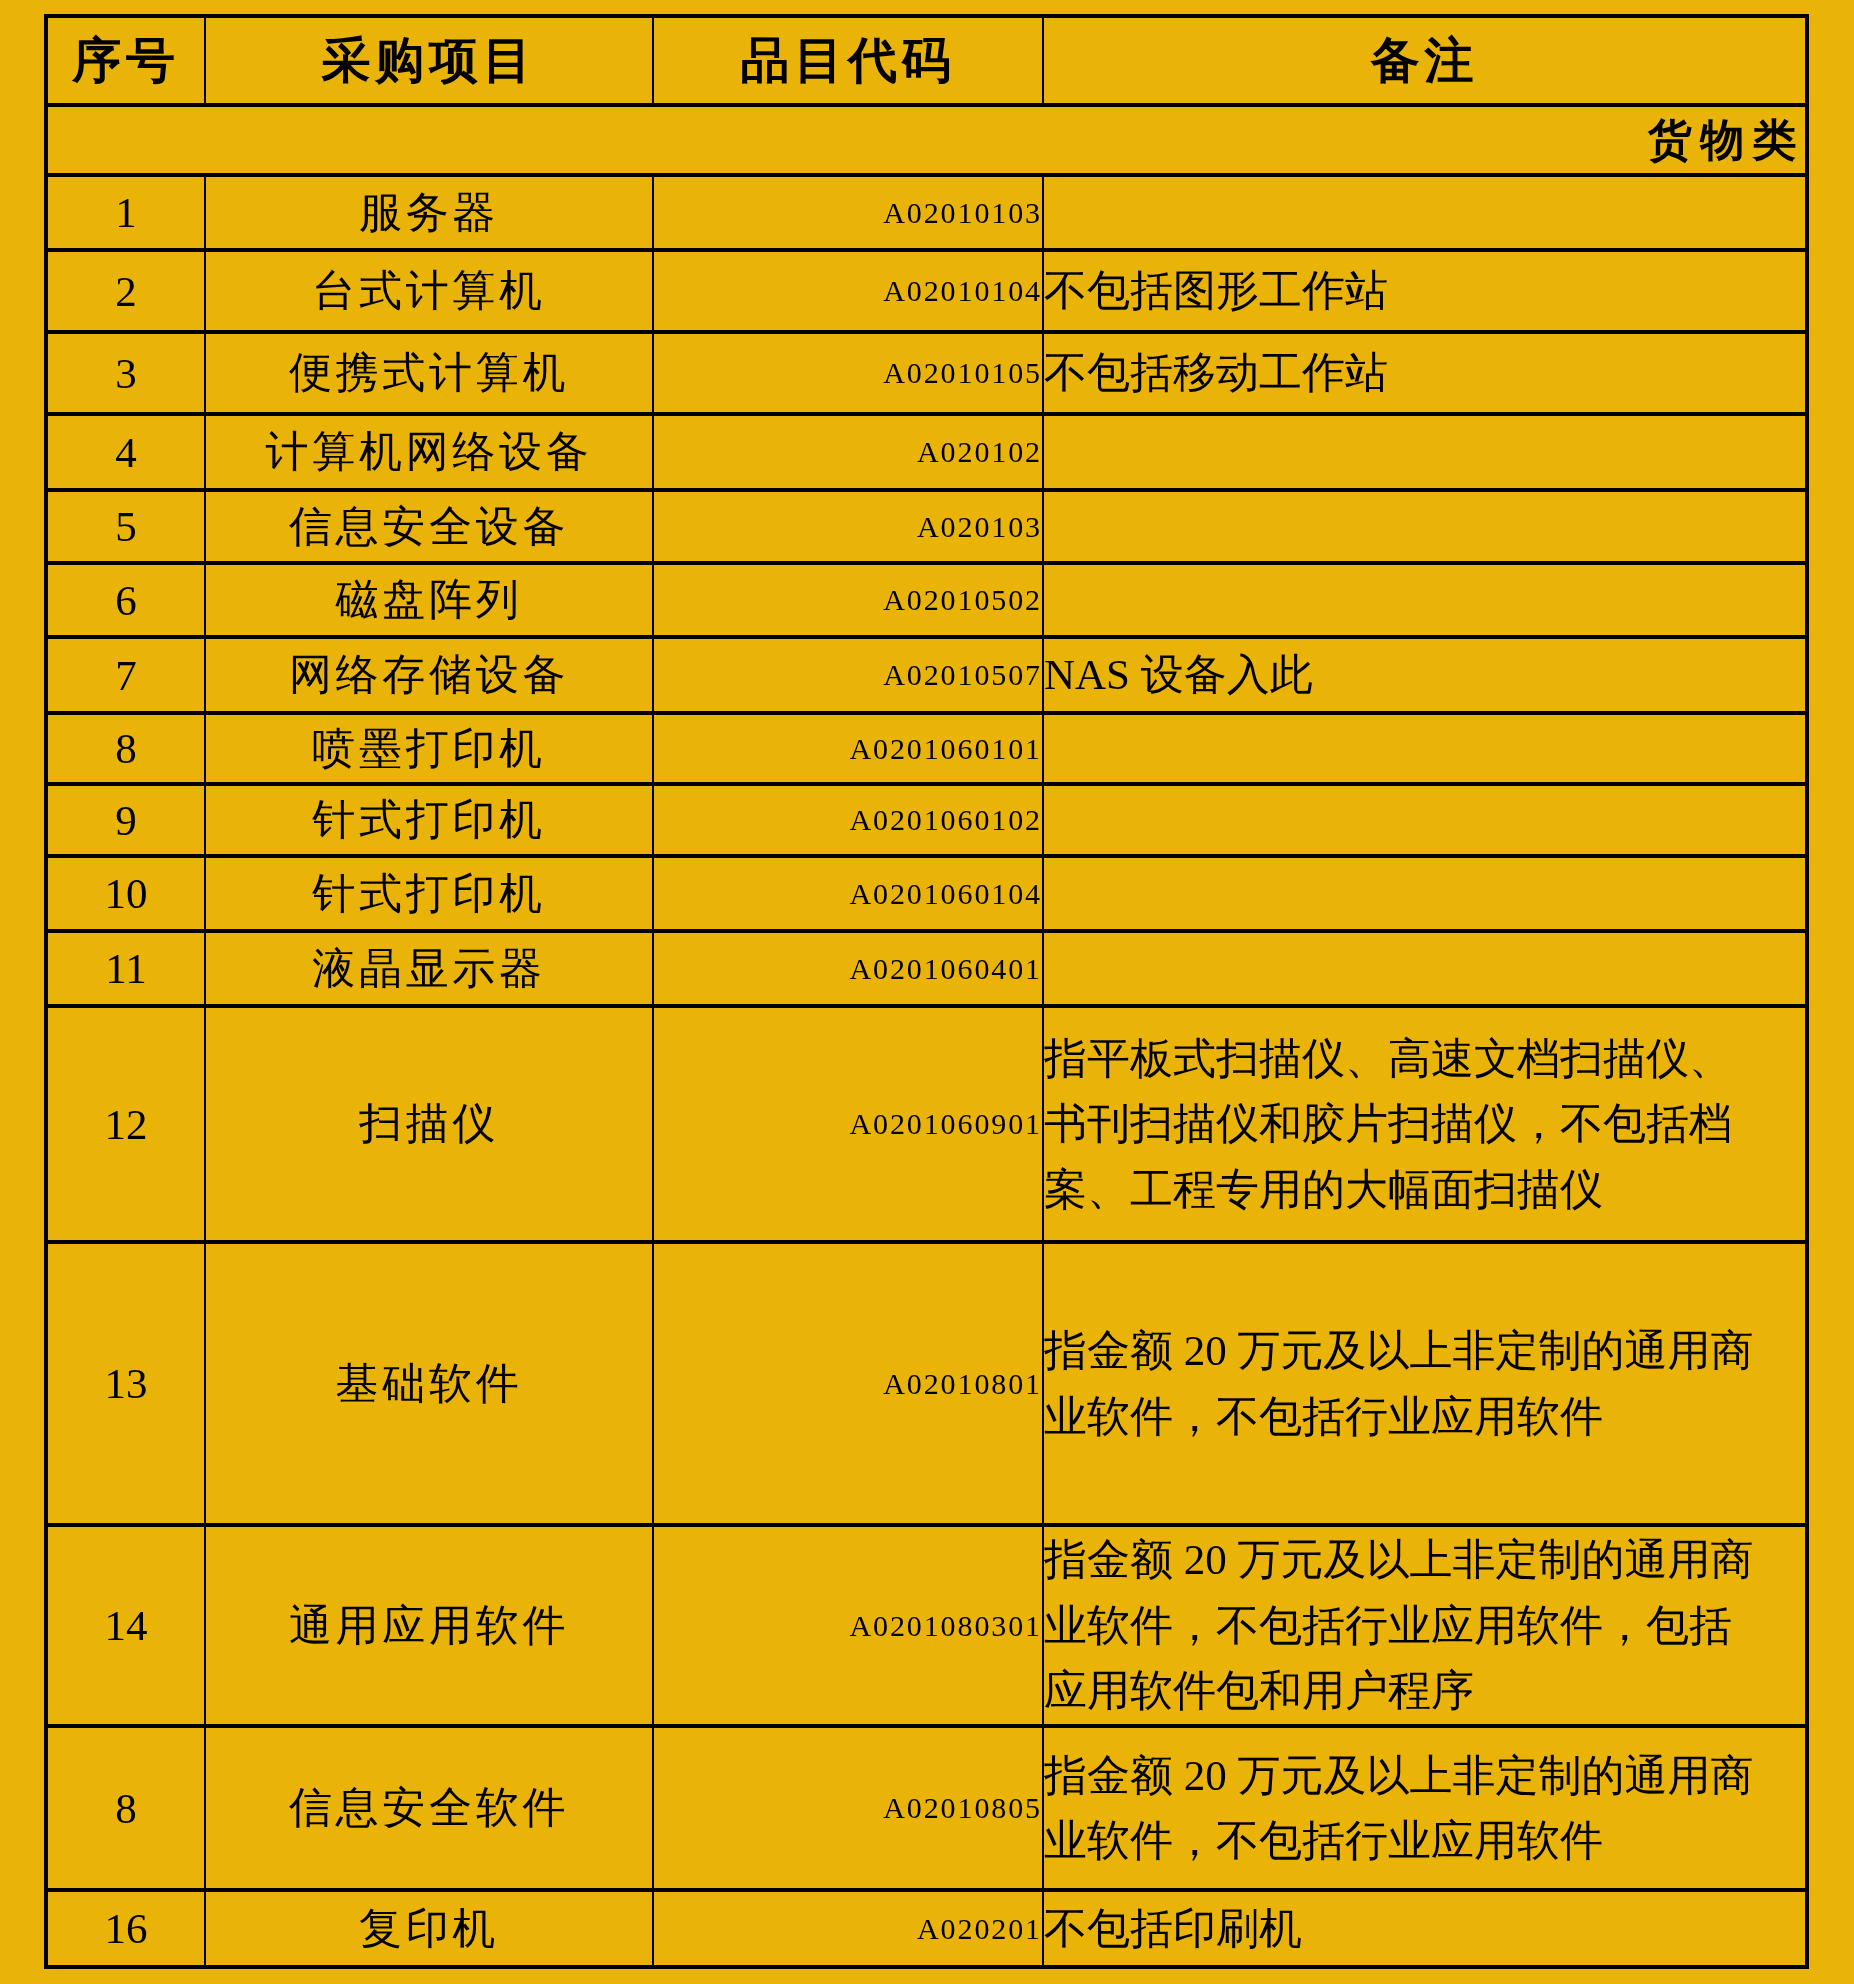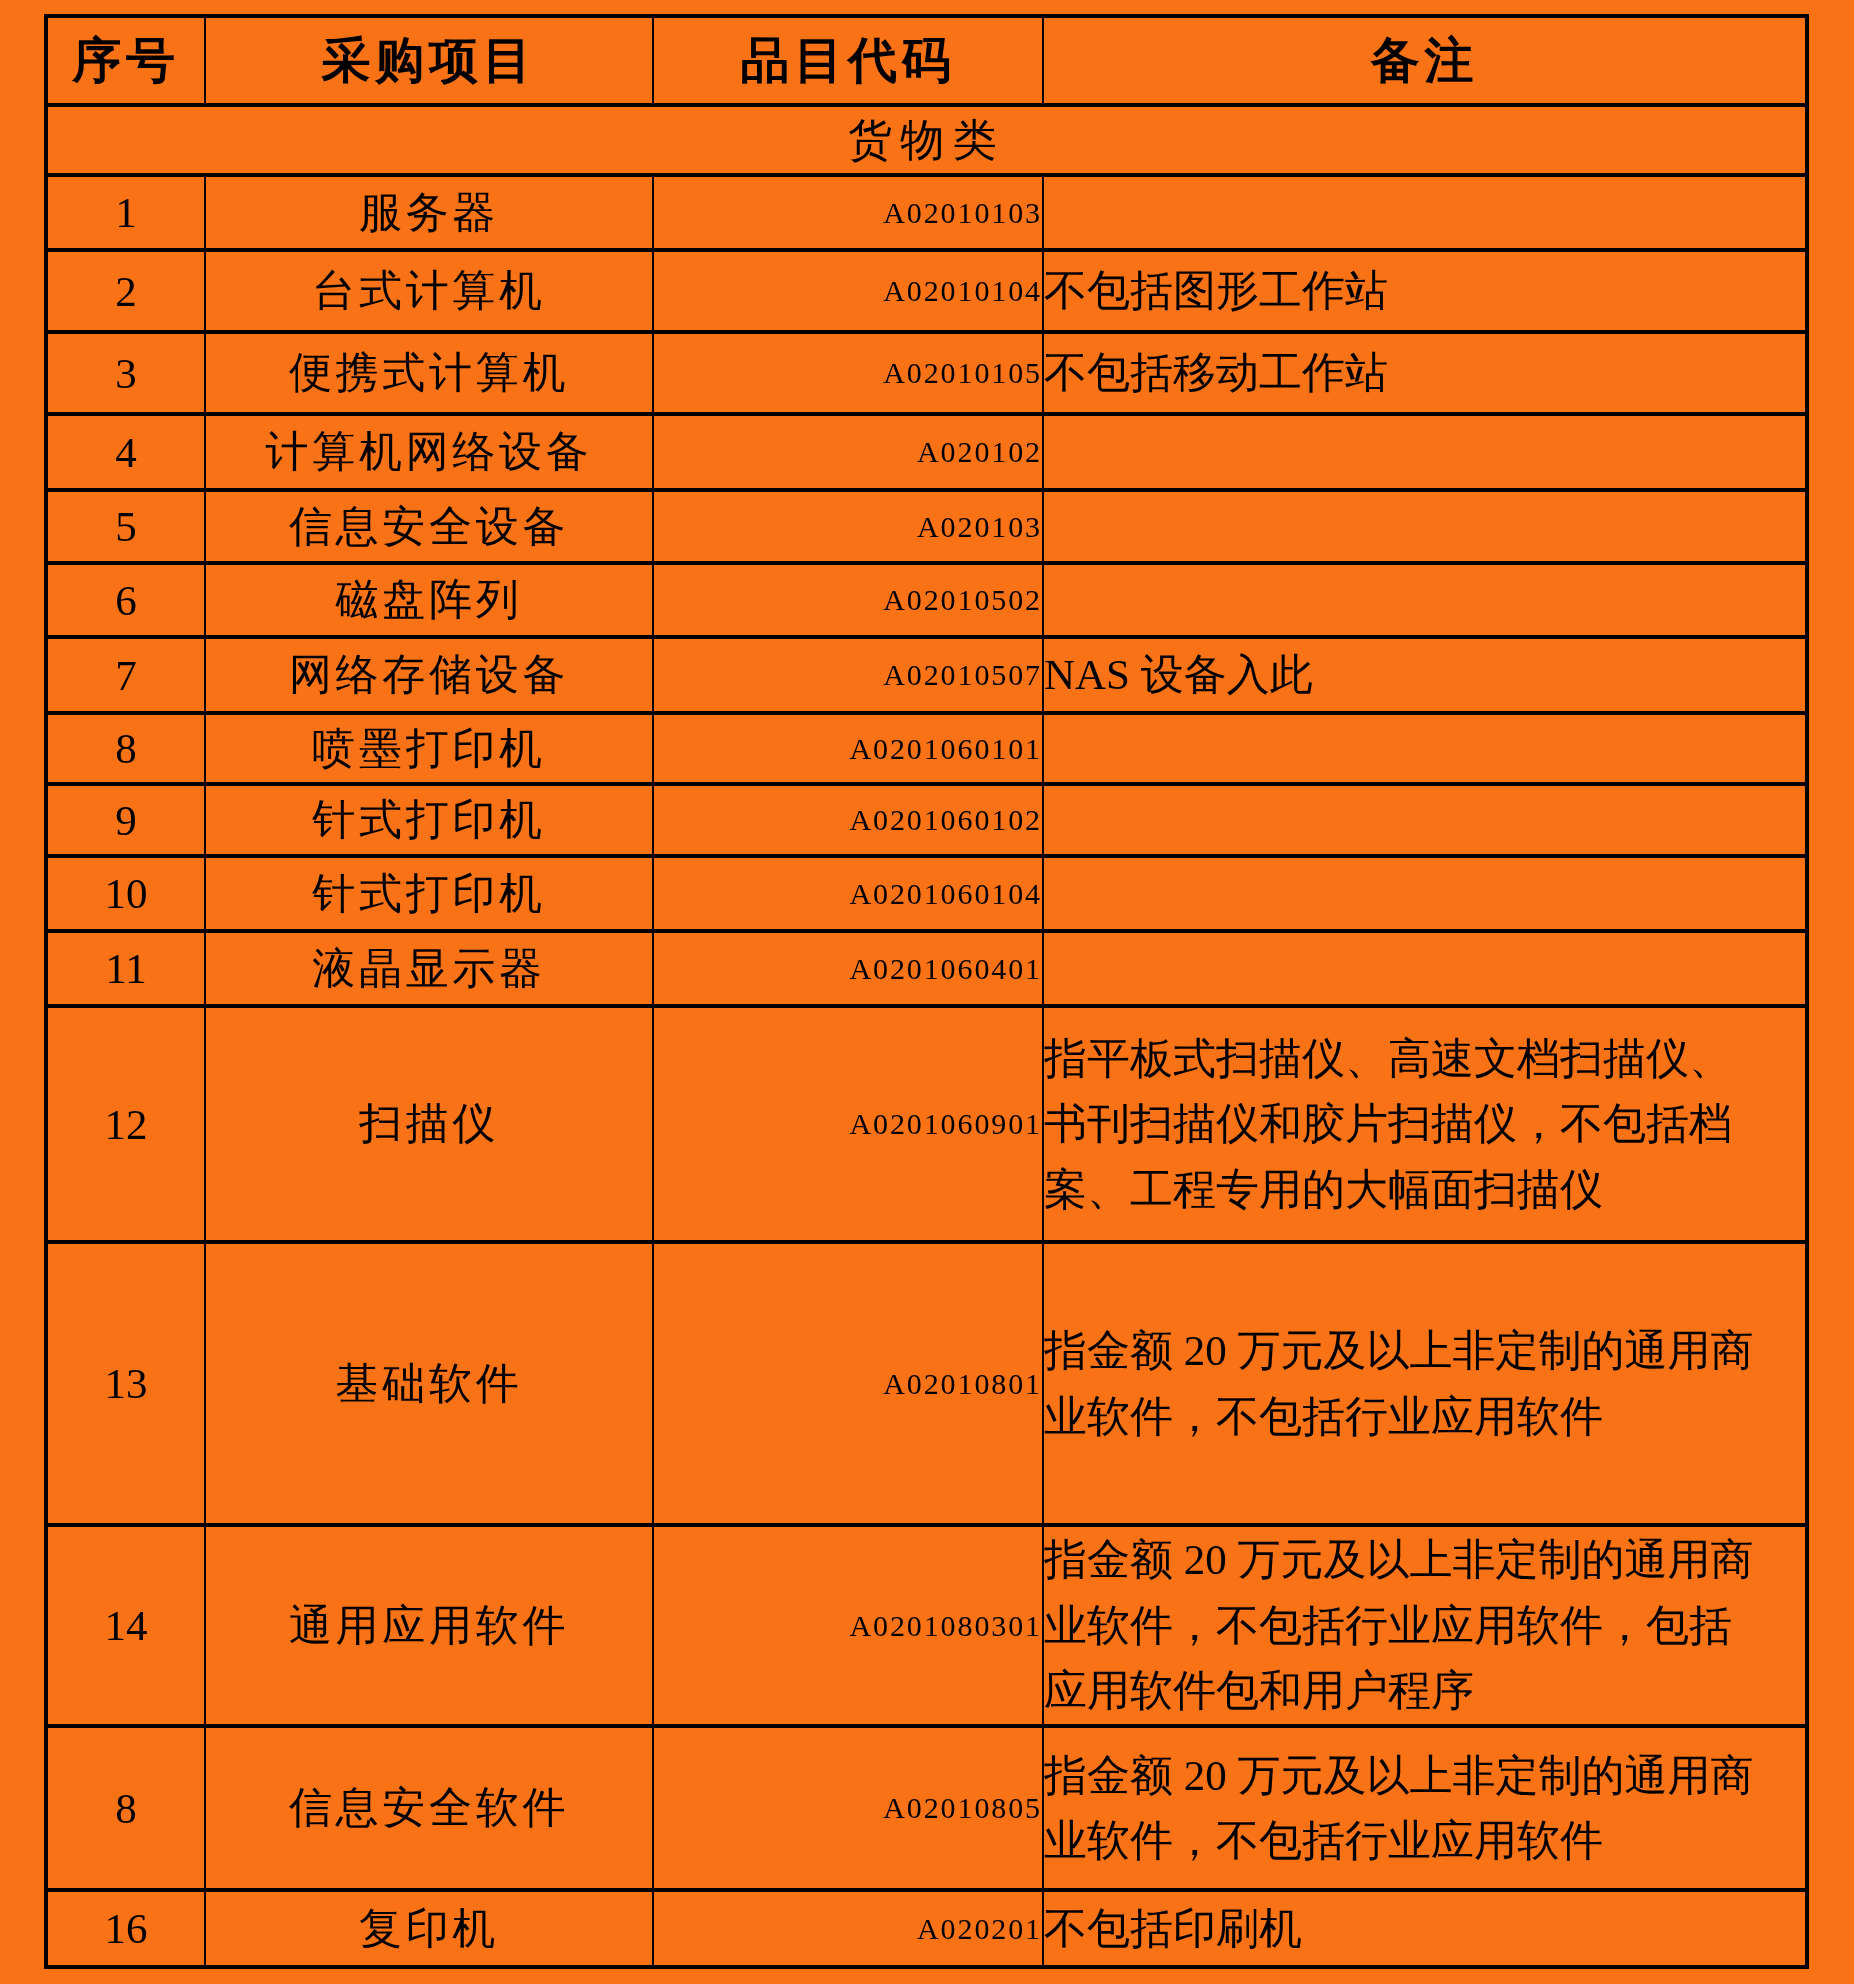--- a/index.html
+++ b/index.html
@@ -4,21 +4,21 @@
 <style>
   html, body {
     margin: 0;
     padding: 0;
     background: #ffffff;
   }
   .page {
     position: relative;
     width: 1854px;
     height: 1985px;
-    background: #f97316;
+    background: #eab308;
     color: #000000;
     font-family: "Liberation Serif", "DejaVu Serif", serif;
   }
   table.catalog {
     position: absolute;
     left: 44px;
     top: 14px;
     width: 1761px;
     border-collapse: collapse;
     table-layout: fixed;
@@ -60,24 +60,25 @@
     letter-spacing: 1.9px;
   }
   td.cell-remark {
     font-size: 43px;
     text-align: left;
     line-height: 1.52;
     padding-right: 49px;
   }
   td.section-cell {
     font-size: 44px;
-    text-align: center;
+    text-align: right;
     letter-spacing: 8.4px;
     border-left: 4.7px solid #000000;
     border-right: 4.7px solid #000000;
+    font-weight: bold;
   }
 </style>
 </head>
 <body>
 
 <div class="page">
   <table class="catalog">
     <colgroup>
       <col class="c1">
         <col class="c2">

